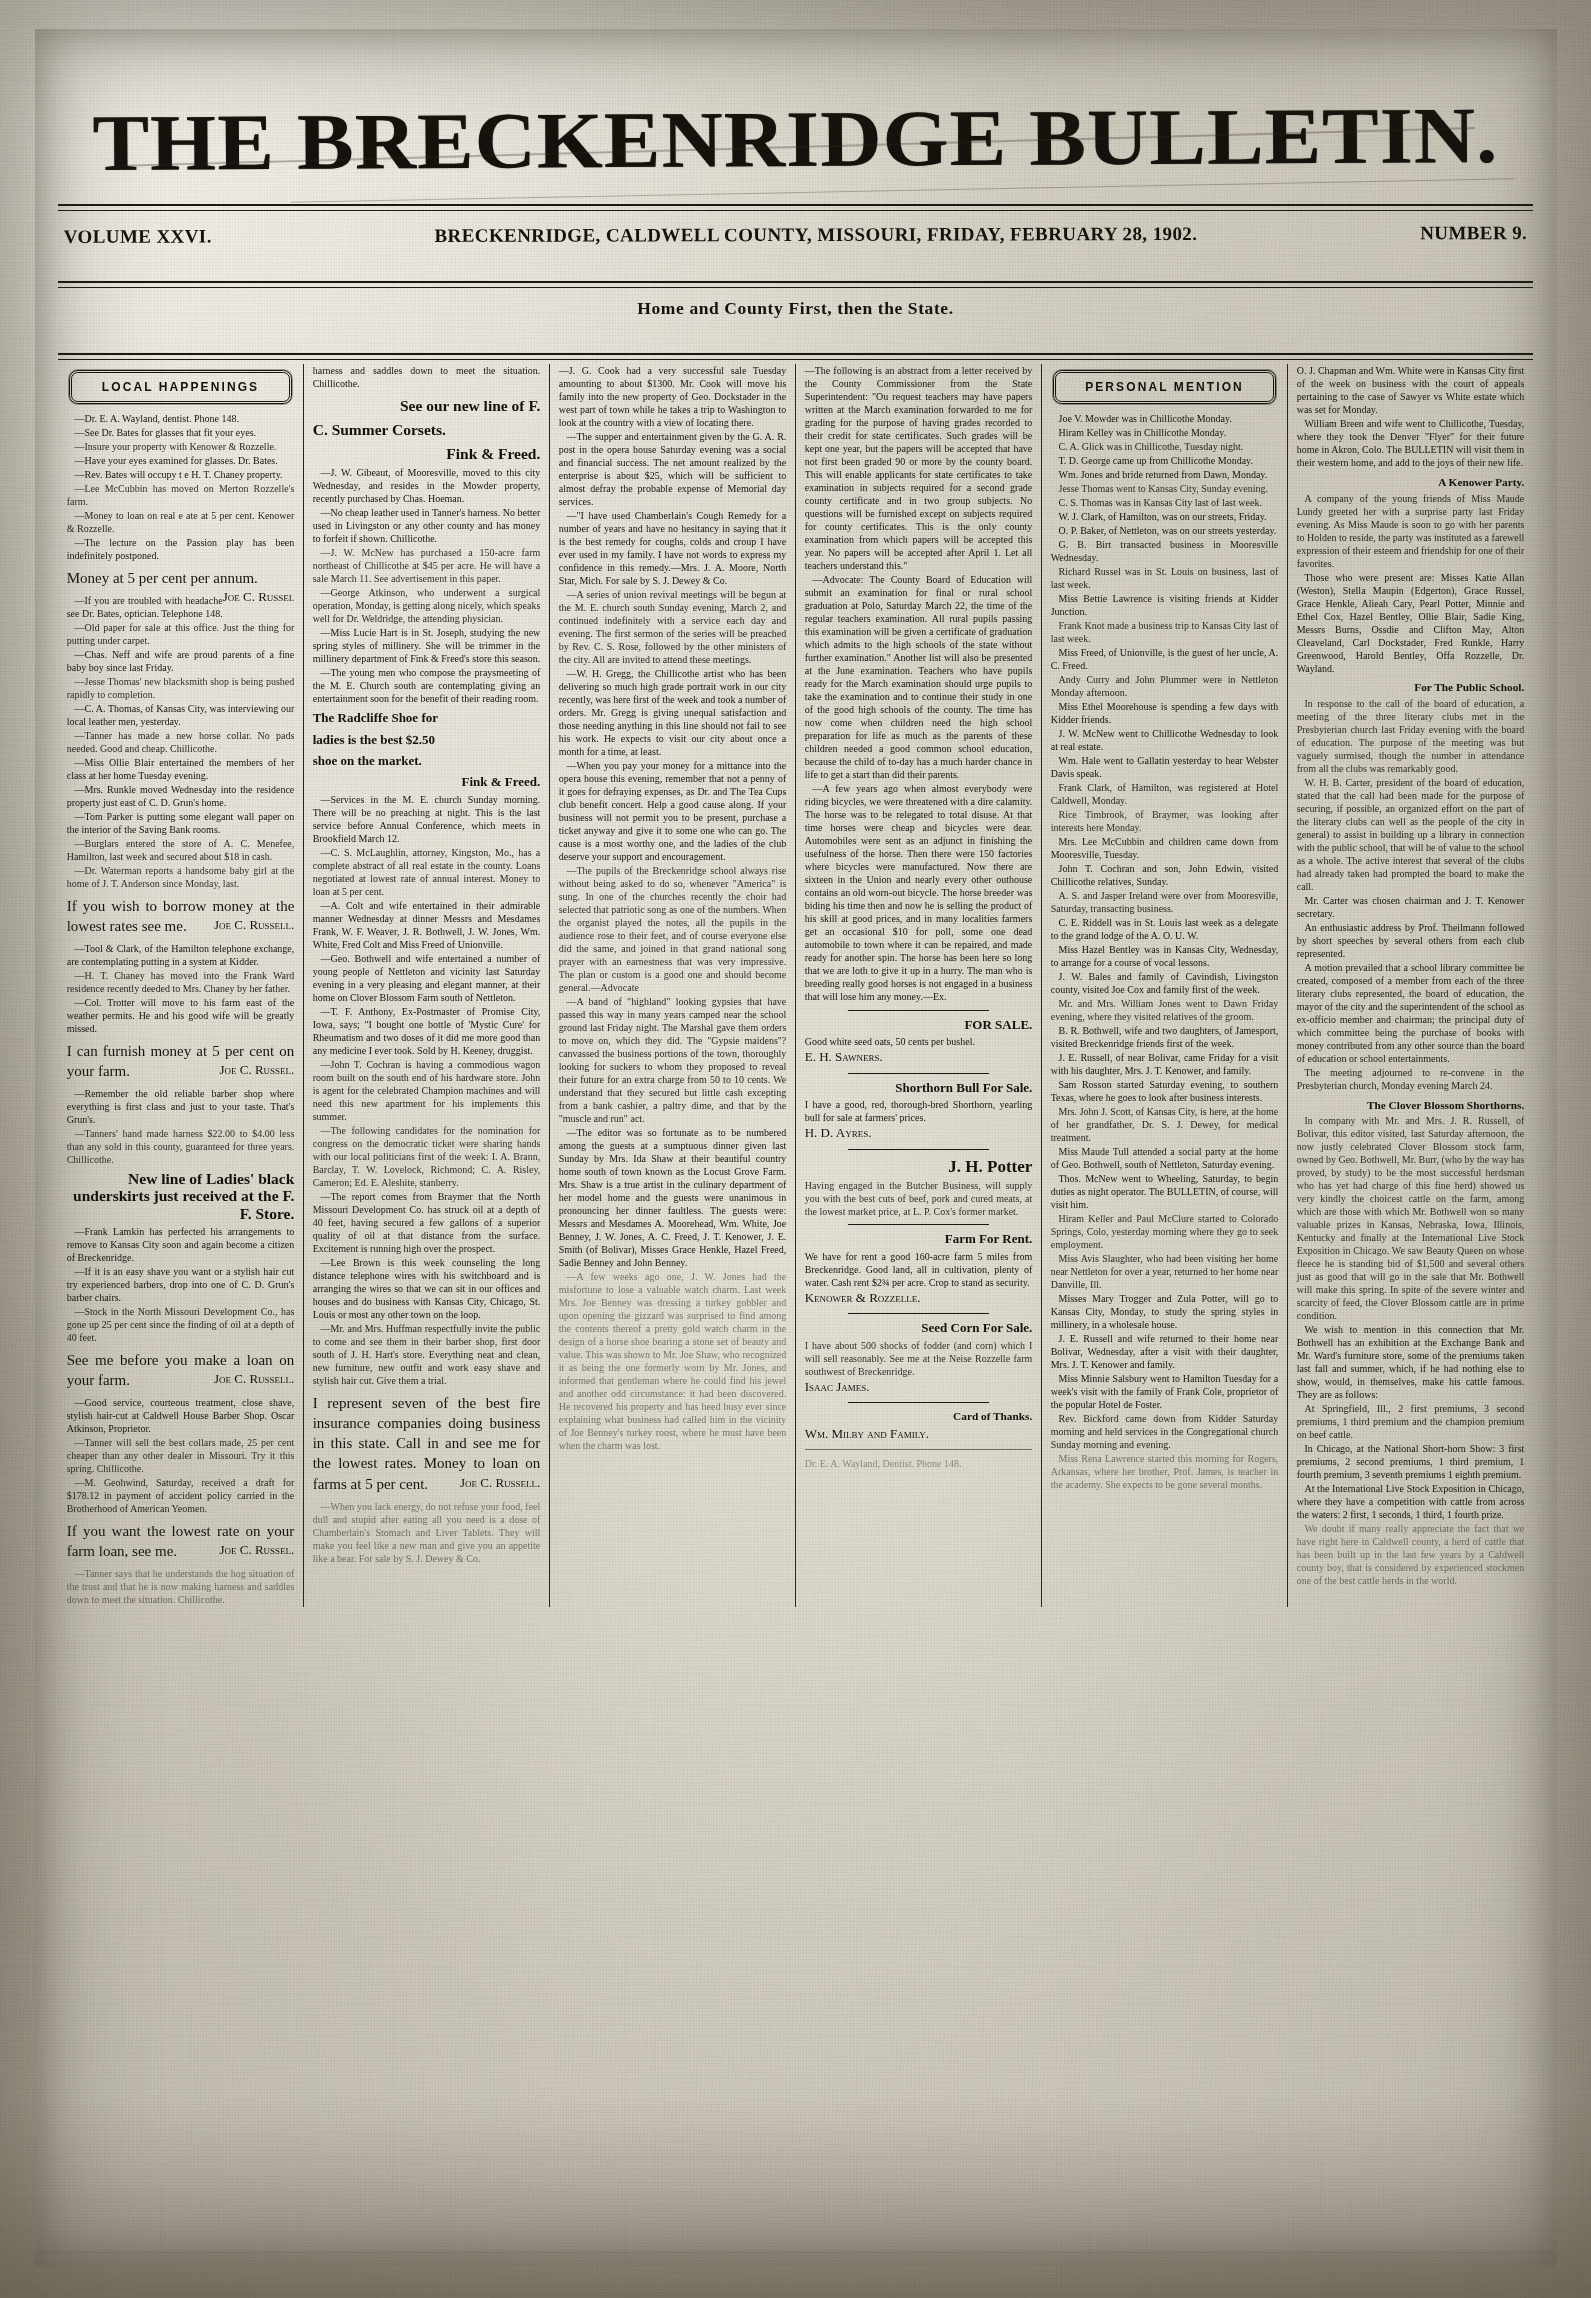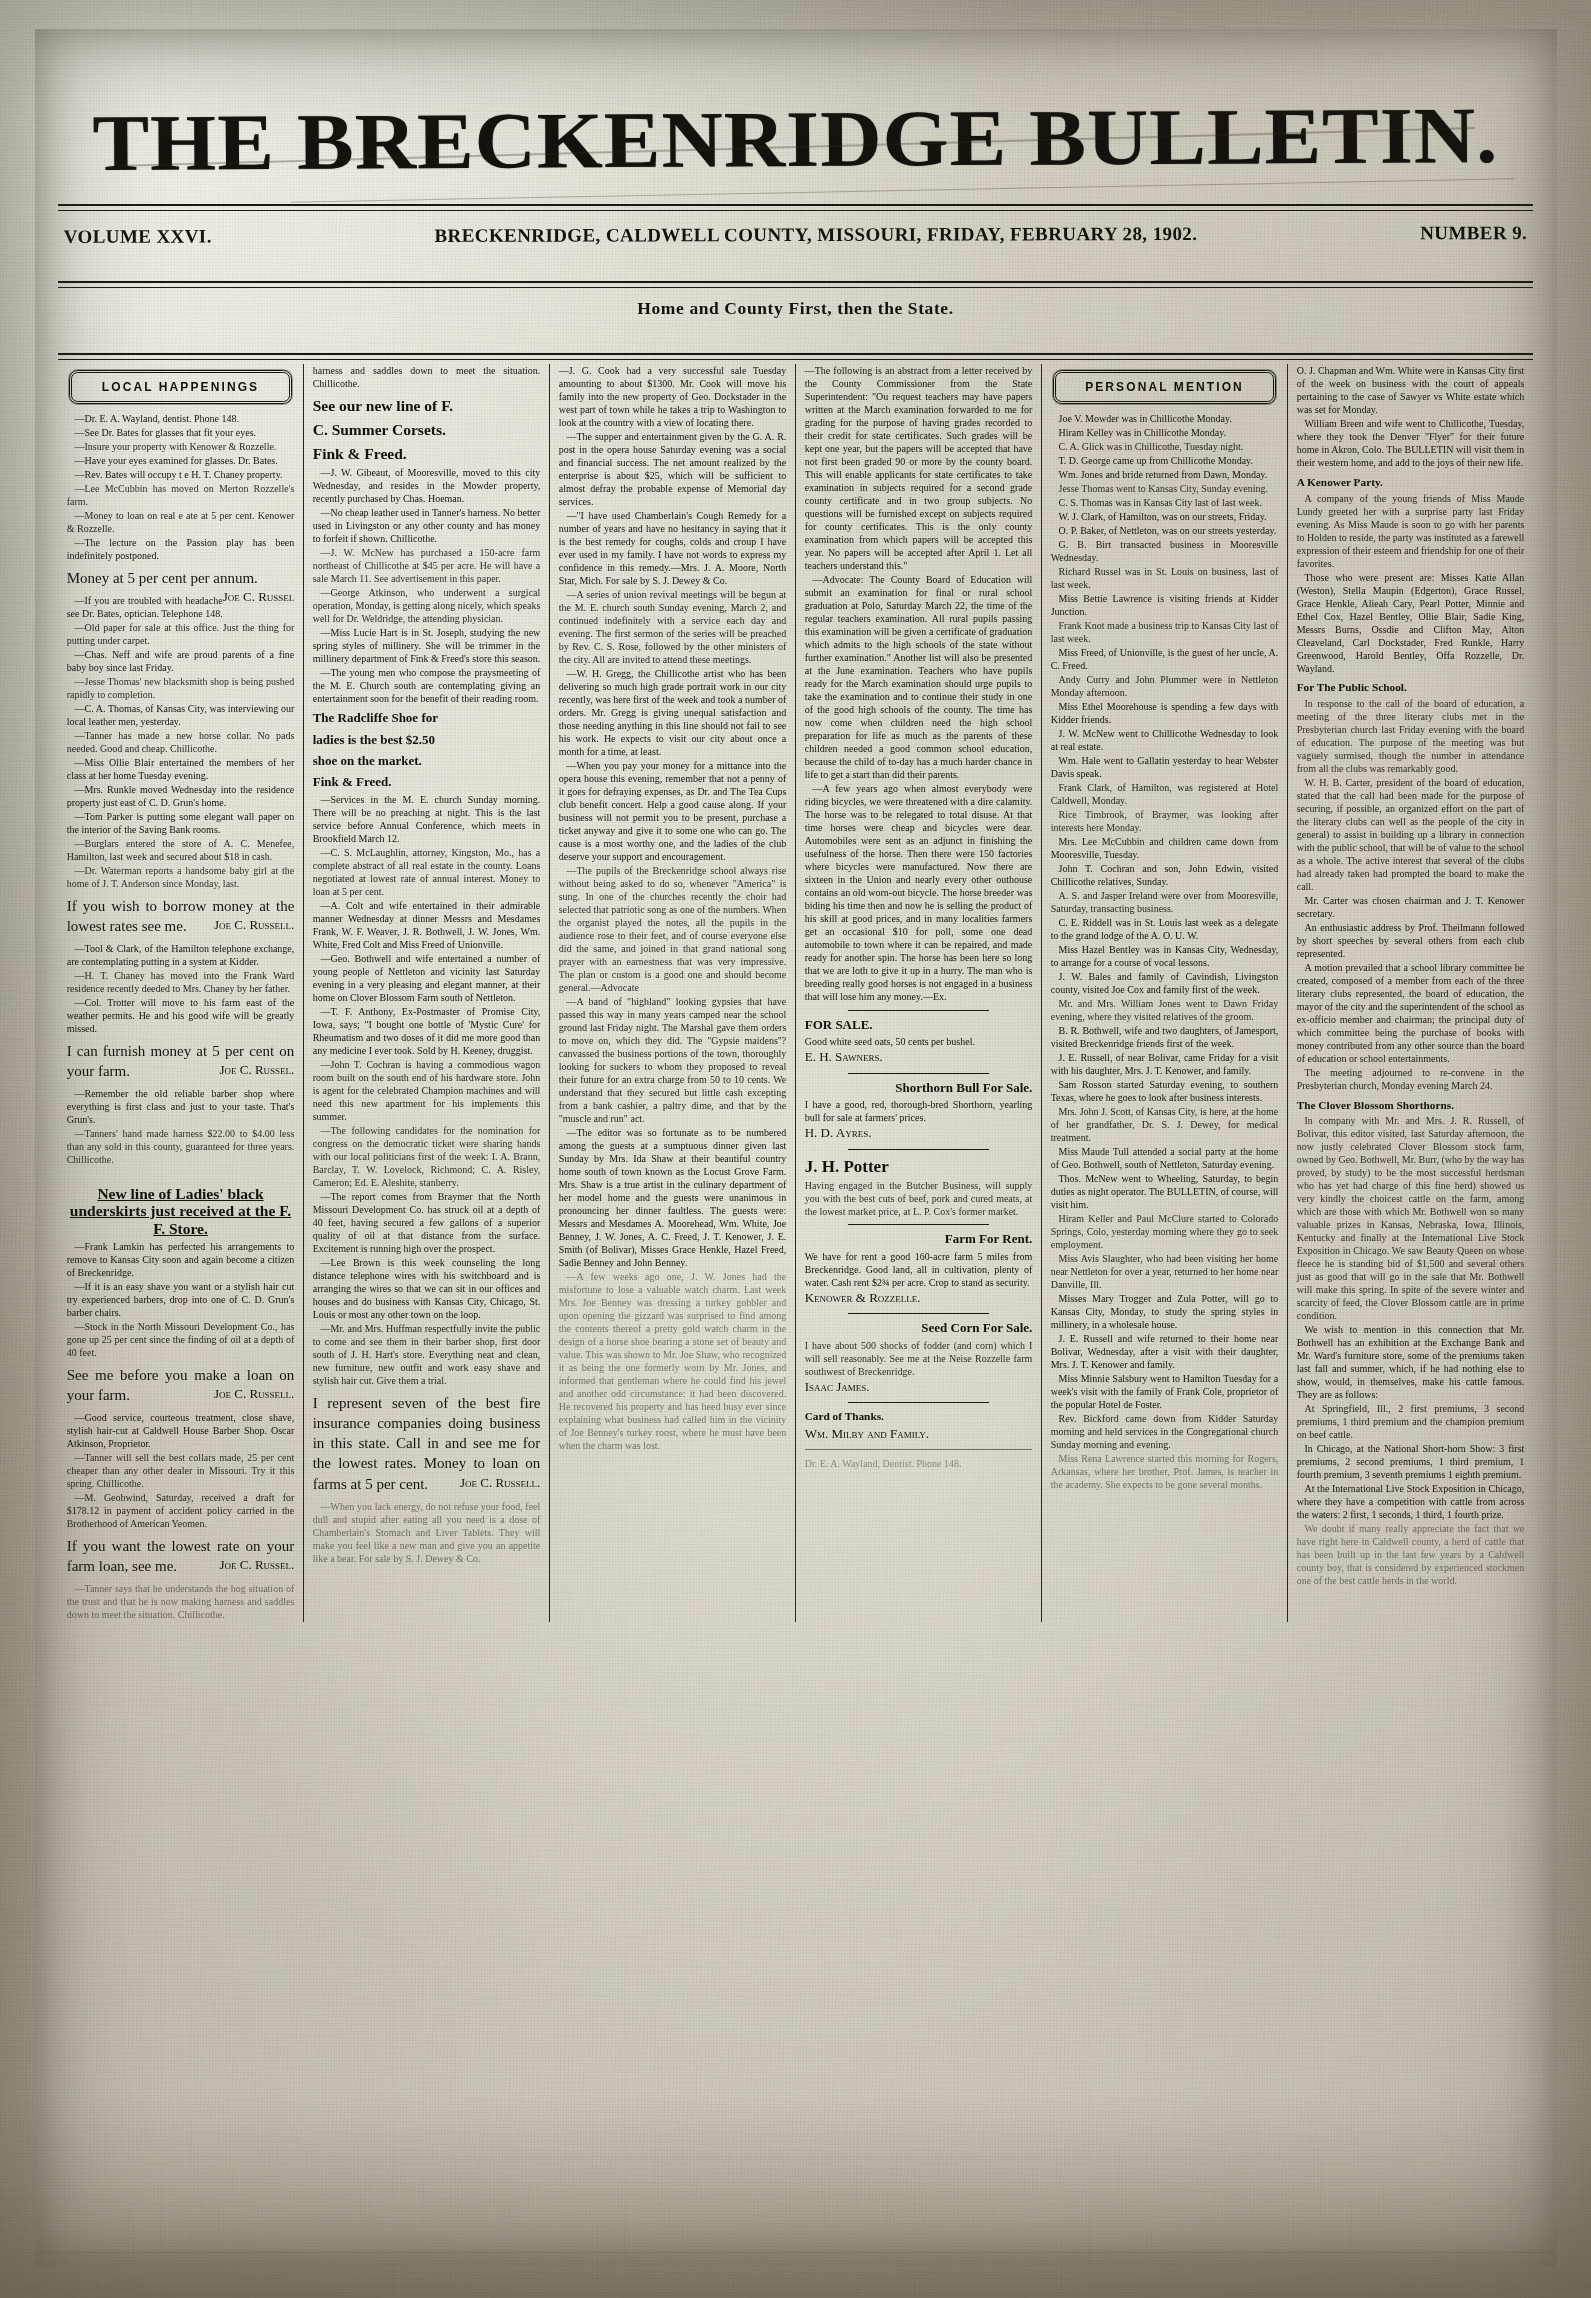--- a/index.html
+++ b/index.html
@@ -95,21 +95,21 @@
     font-weight:700;
     font-size:12px;
     letter-spacing:2.1px;
     padding:6.8px 1.9px 5.8px 1.9px;
     margin:5.8px 1.9px 7.8px 1.9px;
     color:#15120d;
     box-shadow:0 0 0 1px rgba(20,16,10,.35);
   }
   
   .adhead{
-    text-align:left;font-weight:700;color:#15120d;
+    text-align:right;font-weight:700;color:#15120d;
     line-height:1.12;margin:6.8px 0 2.9px 0;
   }
   .adhead.xl{font-size:17px;font-family:Liberation Serif, serif;}
   .adhead.lg{font-size:15.5px;}
   .adhead.md{font-size:13px;}
   .adhead.sm{font-size:11.3px;}
   .adhead.left{text-align:right;}
   .bigloose{
     font-size:15px;line-height:1.35;text-align:justify;margin:5.8px 0 5.8px 0;font-weight:400;
   }
@@ -192,21 +192,21 @@
         <p>—Col. Trotter will move to his farm east of the weather permits. He and his good wife will be greatly missed.</p>
 
         <div class="bigloose">
           <span>I can furnish money at 5 per cent on your farm.</span>
           <span class="sig" style="float:right">Joe C. Russel.</span>
         </div>
 
         <p>—Remember the old reliable barber shop where everything is first class and just to your taste. That's Grun's.</p>
         <p>—Tanners' hand made harness $22.00 to $4.00 less than any sold in this county, guaranteed for three years. Chillicothe.</p>
 
-        <div class="adhead lg" style="text-align:center;margin-top:19px;text-decoration:underline;">New line of Ladies' black underskirts just received at the F. F. Store.</div>
+        <div class="adhead lg" style="text-align:right;margin-top:4px;">New line of Ladies' black underskirts just received at the F. F. Store.</div>
 
         <p>—Frank Lamkin has perfected his arrangements to remove to Kansas City soon and again become a citizen of Breckenridge.</p>
         <p>—If it is an easy shave you want or a stylish hair cut try experienced barbers, drop into one of C. D. Grun's barber chairs.</p>
         <p>—Stock in the North Missouri Development Co., has gone up 25 per cent since the finding of oil at a depth of 40 feet.</p>
 
         <div class="bigloose">
           <span>See me before you make a loan on your farm.</span>
           <span class="sig" style="float:right">Joe C. Russell.</span>
         </div>
 

